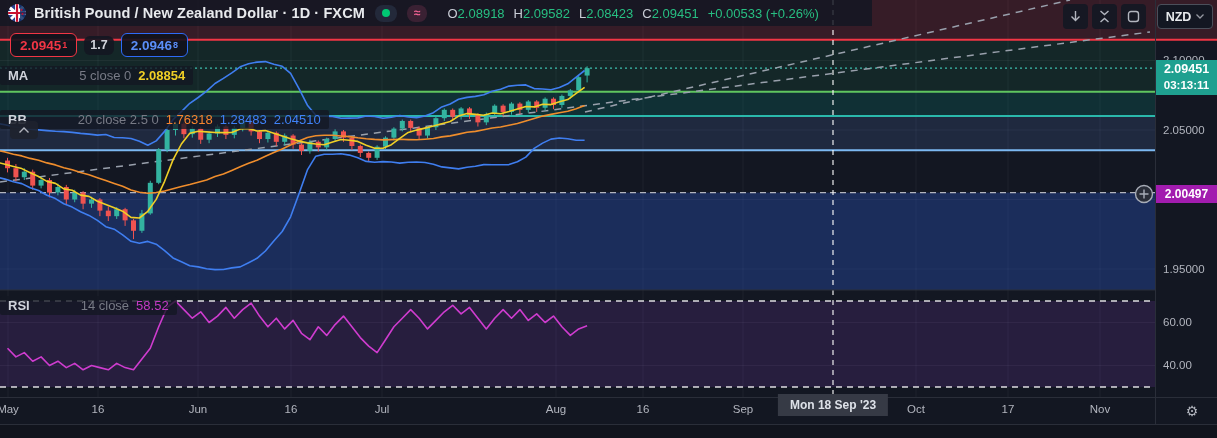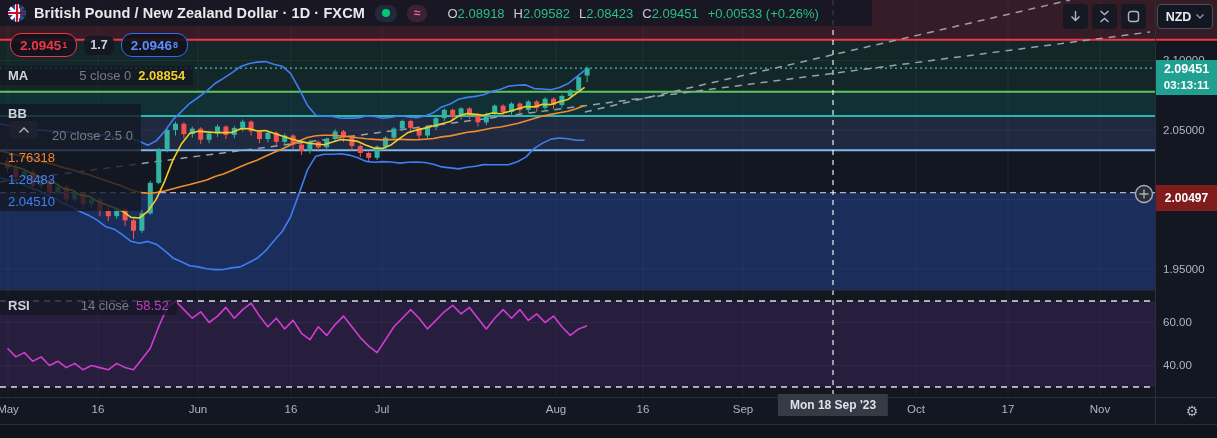--- a/index.html
+++ b/index.html
@@ -24,50 +24,50 @@
 
   
   .tbtn { top:4px; width:25px; height:25px; background:rgba(20,24,35,0.92); border-radius:4px;
           display:flex; align-items:center; justify-content:center; color:#b2b5be; }
   .nzd { left:1157px; top:4px; width:56px; height:25px; background:#131722; border:1px solid #4b4f5a;
          border-radius:4px; color:#e8eaed; font-size:12.5px; font-weight:bold;
          display:flex; align-items:center; justify-content:center; gap:5px; }
 
   
   .badge-row { left:10px; top:33px; display:flex; align-items:center; gap:7px; }
-  .pbadge { height:24px; border-radius:11px; background:rgba(17,19,28,0.9); display:flex; align-items:center;
+  .pbadge { height:24px; border-radius:6px; background:rgba(17,19,28,0.9); display:flex; align-items:center;
             padding:0 9px; font-size:13.5px; font-weight:bold; }
   .pbadge sup { font-size:9px; margin-left:1px; }
   .pb-red { border:1.5px solid #f23645; color:#f23645; }
   .pb-blue { border:1.5px solid #2e6bf7; color:#5b8ef8; }
   .spread { height:19px; background:rgba(19,23,34,0.92); color:#d1d4dc; font-size:12.5px; font-weight:bold;
             display:flex; align-items:center; padding:0 6px; border-radius:6px; }
 
   
   .leg { background:rgba(19,23,34,0.78); padding:2px 8px; font-size:13px; white-space:nowrap;
          display:inline-flex; gap:7px; align-items:flex-start; border-radius:2px; }
   .leg .nm { color:#d1d4dc; font-weight:bold; }
   .leg .prm { color:#787b86;margin-left:44px; }
   #ma-row { left:0; top:66px; }
-  #bb-row { left:0; top:104px;flex-direction:column; }
+  #bb-row { left:0; top:110px; }
   #rsi-row { left:0; top:296px; }
   .v-yellow { color:#f0cf26; font-weight:bold; }
   .v-orange { color:#f7842e; }
   .v-blue { color:#3f82f7; }
   .v-mag { color:#c53ac5; }
   .collapse-btn { left:10px; top:121px; width:28px; height:18px; background:rgba(30,34,45,0.9); border-radius:4px;
                   color:#b2b5be; display:flex; align-items:center; justify-content:center; font-size:10px; }
 
   
   .pax-label { left:1163px; color:#b2b5be; font-size:11.5px; transform:translateY(-50%); }
   .cur-badge { left:1156px; top:60px; width:61px; background:#1fa090; color:#fff; text-align:center;
                padding:2px 0 3px; line-height:1.25; }
   .cur-badge .p { font-size:12.5px; font-weight:bold; }
   .cur-badge .t { font-size:11.5px; font-weight:bold; }
-  .lvl-badge { left:1156px; top:185px; width:61px; height:26px; background:#7f1d1d; color:#fff;
+  .lvl-badge { left:1156px; top:185px; width:61px; height:18px; background:#a21caf; color:#fff;
                font-size:12px; font-weight:bold; display:flex; align-items:center; justify-content:center; }
 
   
   .tax-label { top:403px; transform:translateX(-50%); color:#b2b5be; font-size:11.5px; white-space:nowrap; }
   .tax-badge { top:394px; height:22px; transform:translateX(-50%); background:#363a45; color:#dde1e8;
                font-size:12px; font-weight:bold; display:flex; align-items:center; padding:0 12px; }
   .gear { left:1182px; top:402px; width:20px; height:18px; color:#b2b5be; font-size:14px;
           display:flex; align-items:center; justify-content:center; }
 
   .watermark { left:12px; top:358px; display:flex; align-items:center; gap:9px; opacity:0.62; }

